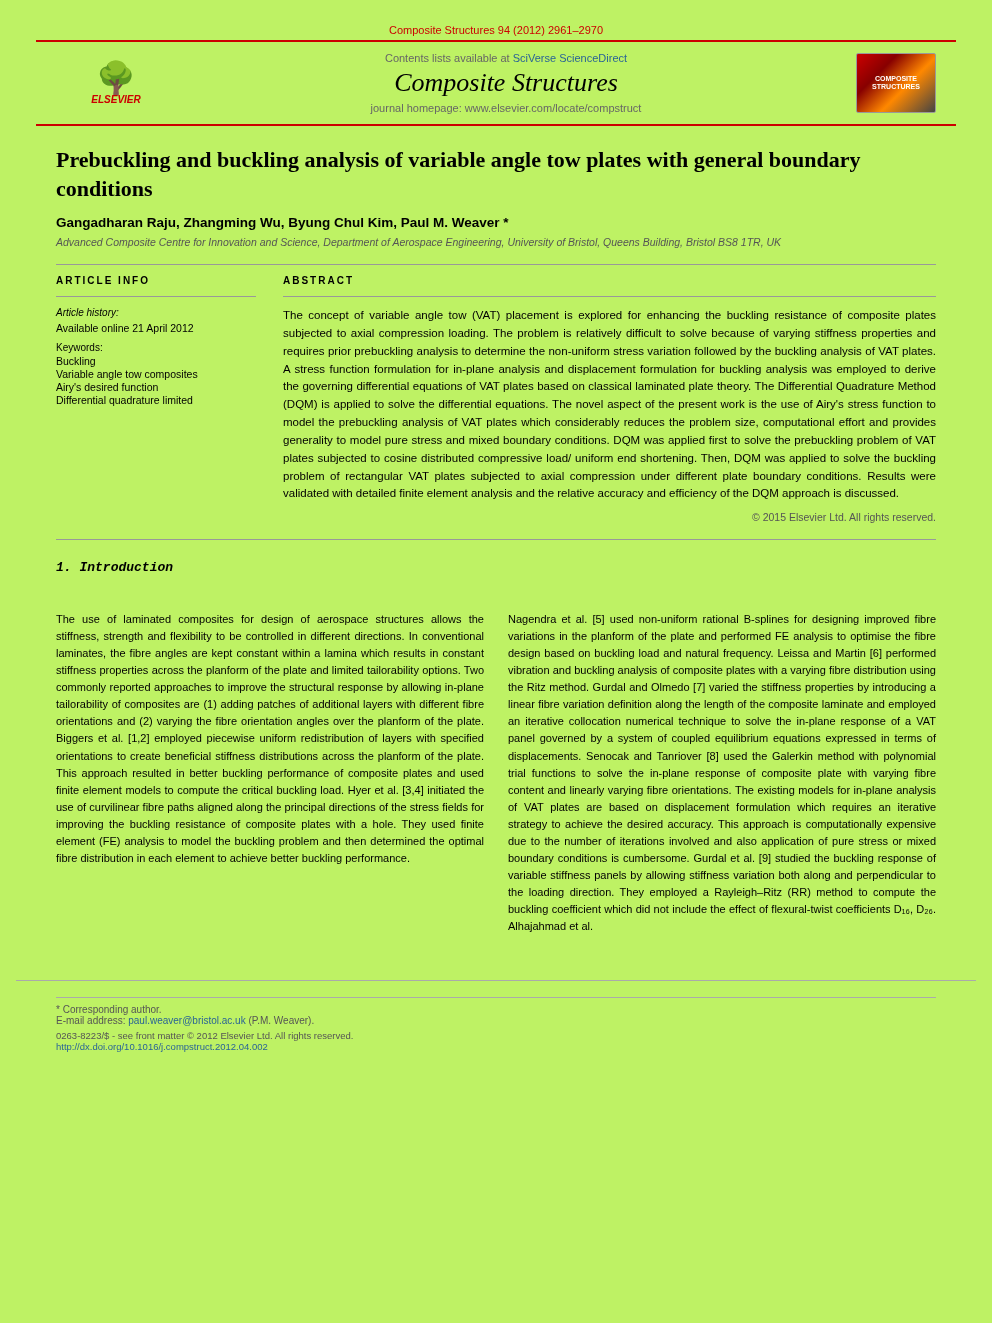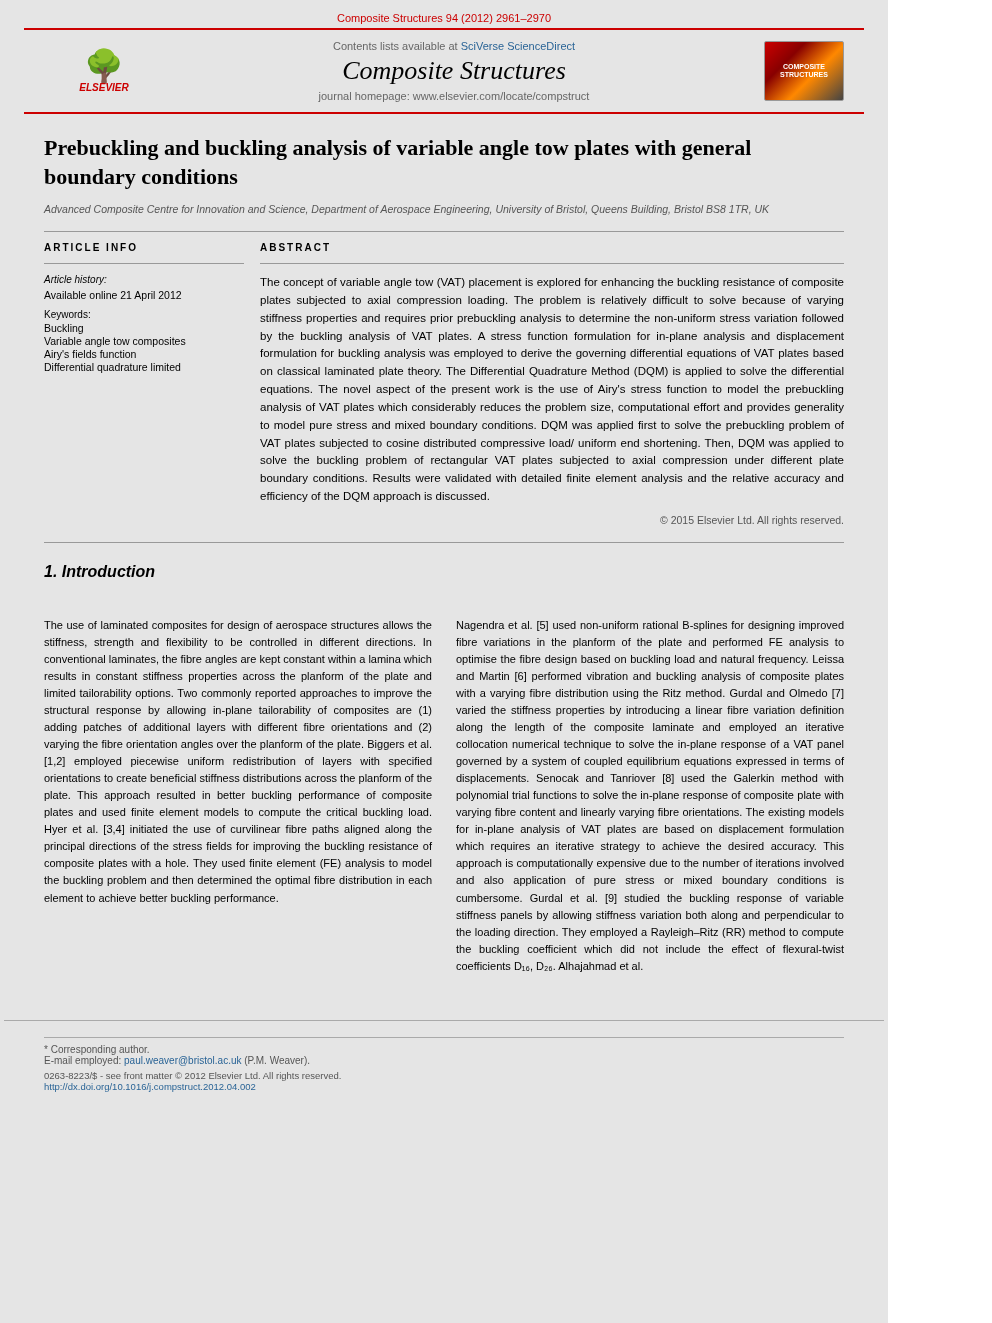--- a/index.html
+++ b/index.html
@@ -4,24 +4,24 @@
   <style>
     * { margin: 0; padding: 0; box-sizing: border-box; }
     body {
       background: #fff;
       font-family: 'Times New Roman', Times, serif;
       font-size: 13px;
       color: #000;
       width: 992px;
     }
     .page {
-      width: 888px;
+      width: 992px;
       min-height: 1323px;
-      background: #e5e5e5;
-      padding: 4px;
+      background: #bef264;
+      padding: 16px;
     }
     
     .journal-ref {
       text-align: center;
       font-size: 11px;
       color: #c00;
       padding: 8px 0 4px 0;
       font-family: Arial, sans-serif;
     }
     
@@ -128,21 +128,21 @@
     }
     
     .divider {
       border: none;
       border-top: 1px solid #999;
       margin: 10px 0;
     }
     
     .two-col {
       display: flex;
-      gap: 16px;
+      gap: 27px;
       margin-bottom: 16px;
     }
     .col-left {
       width: 200px;
       flex-shrink: 0;
     }
     .col-right {
       flex: 1;
     }
     
@@ -195,23 +195,23 @@
       font-size: 10.5px;
       font-family: Arial, sans-serif;
       color: #555;
       margin-top: 8px;
     }
     
     .body-section {
       margin-top: 20px;
     }
     .section-title {
-      font-size: 16px;
-      font-weight: bold;
-      font-family: Liberation Sans, sans-serif;
+      font-size: 13px;
+      font-weight: bold;
+      font-family: Liberation Mono, monospace;
       color: #000;
       margin-bottom: 14px;
       font-style: italic;
     }
     
     .body-two-col {
       display: flex;
       gap: 24px;
       margin-top: 36px;
     }
@@ -282,37 +282,38 @@
       <div class="composite-logo">
         COMPOSITE<br>STRUCTURES
       </div>
     </div>
   </div>
 
   <div class="main-content">
 
     <div class="paper-title">Prebuckling and buckling analysis of variable angle tow plates with general boundary conditions</div>
 
+    <div class="authors">Gangadharan Raju, Zhangming Wu, Byung Chul Kim, Paul M. Weaver *</div>
 
     <div class="affiliation">Advanced Composite Centre for Innovation and Science, Department of Aerospace Engineering, University of Bristol, Queens Building, Bristol BS8 1TR, UK</div>
 
     <hr class="divider">
 
     <div class="two-col">
 
       <div class="col-left">
         <div class="section-label">ARTICLE INFO</div>
         <hr class="divider">
         <div class="article-history-label">Article history:</div>
         <div class="article-history-val">Available online 21 April 2012</div>
         <div class="keywords-label">Keywords:</div>
         <ul class="keywords-list">
           <li>Buckling</li>
           <li>Variable angle tow composites</li>
-          <li>Airy's fields function</li>
+          <li>Airy's desired function</li>
           <li>Differential quadrature limited</li>
         </ul>
       </div>
 
       <div class="col-right">
         <div class="section-label">ABSTRACT</div>
         <hr class="divider">
         <div class="abstract-text">The concept of variable angle tow (VAT) placement is explored for enhancing the buckling resistance of composite plates subjected to axial compression loading. The problem is relatively difficult to solve because of varying stiffness properties and requires prior prebuckling analysis to determine the non-uniform stress variation followed by the buckling analysis of VAT plates. A stress function formulation for in-plane analysis and displacement formulation for buckling analysis was employed to derive the governing differential equations of VAT plates based on classical laminated plate theory. The Differential Quadrature Method (DQM) is applied to solve the differential equations. The novel aspect of the present work is the use of Airy's stress function to model the prebuckling analysis of VAT plates which considerably reduces the problem size, computational effort and provides generality to model pure stress and mixed boundary conditions. DQM was applied first to solve the prebuckling problem of VAT plates subjected to cosine distributed compressive load/ uniform end shortening. Then, DQM was applied to solve the buckling problem of rectangular VAT plates subjected to axial compression under different plate boundary conditions. Results were validated with detailed finite element analysis and the relative accuracy and efficiency of the DQM approach is discussed.</div>
         <div class="copyright-line">© 2015 Elsevier Ltd. All rights reserved.</div>
       </div>
@@ -339,21 +340,21 @@
             Nagendra et al. [5] used non-uniform rational B-splines for designing improved fibre variations in the planform of the plate and performed FE analysis to optimise the fibre design based on buckling load and natural frequency. Leissa and Martin [6] performed vibration and buckling analysis of composite plates with a varying fibre distribution using the Ritz method. Gurdal and Olmedo [7] varied the stiffness properties by introducing a linear fibre variation definition along the length of the composite laminate and employed an iterative collocation numerical technique to solve the in-plane response of a VAT panel governed by a system of coupled equilibrium equations expressed in terms of displacements. Senocak and Tanriover [8] used the Galerkin method with polynomial trial functions to solve the in-plane response of composite plate with varying fibre content and linearly varying fibre orientations. The existing models for in-plane analysis of VAT plates are based on displacement formulation which requires an iterative strategy to achieve the desired accuracy. This approach is computationally expensive due to the number of iterations involved and also application of pure stress or mixed boundary conditions is cumbersome. Gurdal et al. [9] studied the buckling response of variable stiffness panels by allowing stiffness variation both along and perpendicular to the loading direction. They employed a Rayleigh–Ritz (RR) method to compute the buckling coefficient which did not include the effect of flexural-twist coefficients D₁₆, D₂₆. Alhajahmad et al.
           </div>
         </div>
       </div>
     </div>
   </div>
 
   <div class="footer">
     <div class="footer-corresp">
       <span>* Corresponding author.</span><br>
-      <span>E-mail employed:</span>
+      <span>E-mail address:</span>
       <a class="email-link" href="#">paul.weaver@bristol.ac.uk</a>
       <span> (P.M. Weaver).</span>
     </div>
     <div class="footer-copyright">
       <span>0263-8223/$ - see front matter © 2012 Elsevier Ltd. All rights reserved.</span><br>
       <a class="doi-link" href="#">http://dx.doi.org/10.1016/j.compstruct.2012.04.002</a>
     </div>
   </div>
 </div>
 

